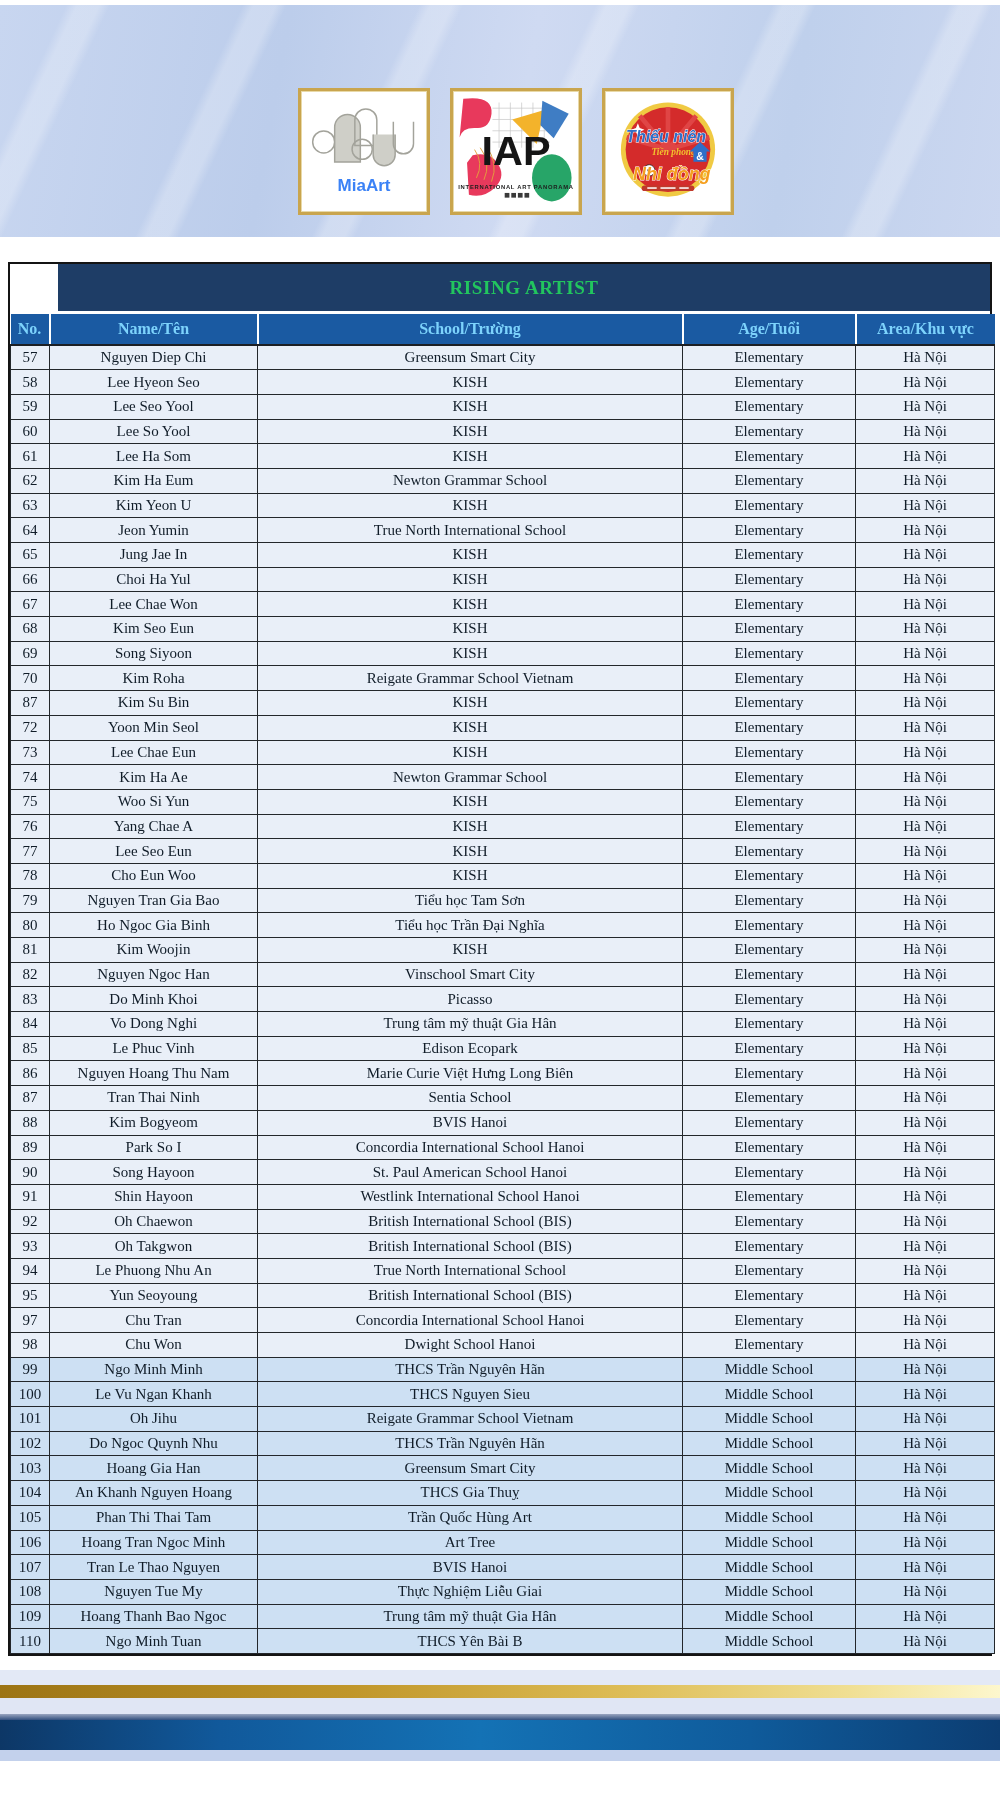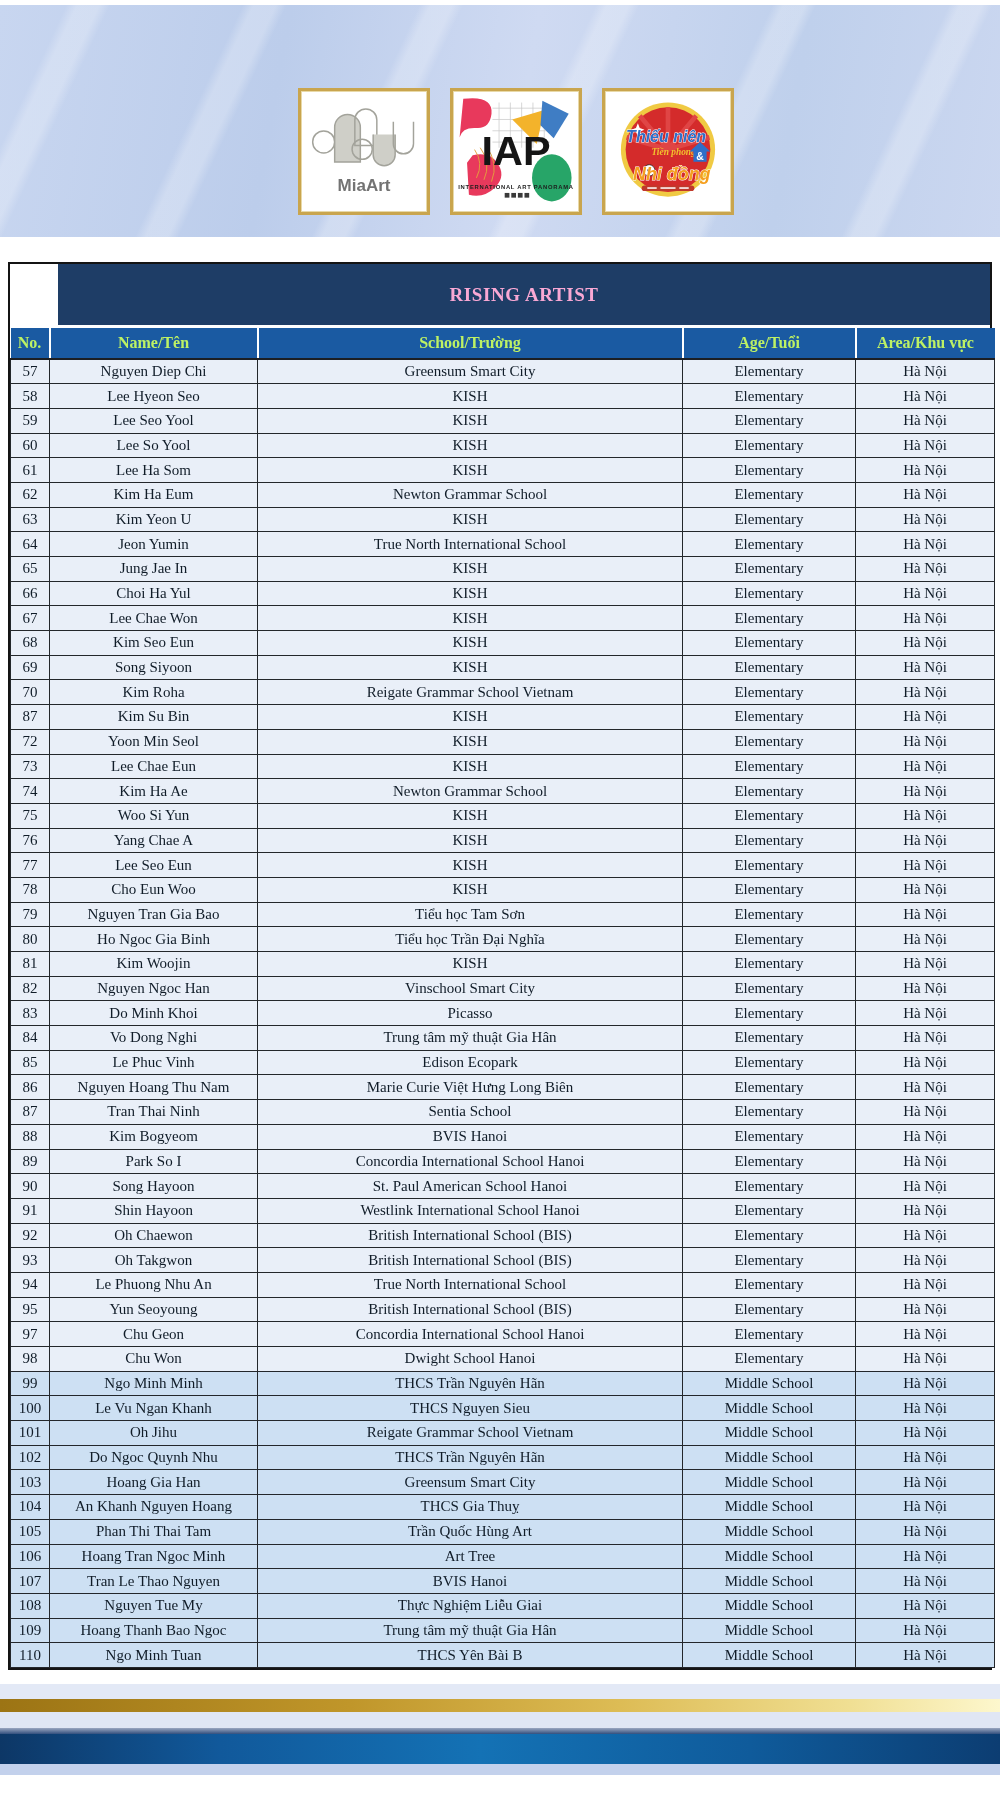--- a/index.html
+++ b/index.html
@@ -17,37 +17,37 @@
   .hero .streaks{
     position:absolute;inset:0;
     background:repeating-linear-gradient(115deg,rgba(255,255,255,0) 0 60px,rgba(255,255,255,.25) 70px 90px,rgba(255,255,255,0) 100px 160px);
   }
   .logo-card{
     position:absolute;top:83px;width:126px;height:121px;background:#ffffff;
     border:3px solid #c9a54e;box-shadow:0 0 0 1px #e8d9a8 inset;
     display:flex;flex-direction:column;align-items:center;justify-content:center;
   }
   .logo-card svg{display:block;}
-  .miaart-label{font-family:"Liberation Sans",sans-serif;font-weight:bold;color:#737373;font-size:17px;margin-top:2px;}
+  .miaart-label{font-family:"Liberation Sans",sans-serif;font-weight:bold;color:#3b82f6;font-size:17px;margin-top:2px;}
   
   .gap{height:25px;background:#ffffff;}
   
   .table-section{padding:0 8px;background:#ffffff;}
   .table-frame{border:2px solid #141414;}
   .title-band{
-    height:61px;background:#1e3d66;color:#f9a8d4;
+    height:47px;background:#1e3d66;color:#22c55e;
     display:flex;align-items:center;justify-content:center;
     font-weight:bold;font-size:19px;letter-spacing:.6px;margin-left:48px;
   }
   .title-sep{height:3px;background:#ffffff;}
   table{border-collapse:collapse;table-layout:fixed;width:100%;}
   col.c-no{width:39px;} col.c-name{width:208px;} col.c-school{width:425px;}
   col.c-age{width:173px;} col.c-area{width:139px;}
   thead th{
-    height:30px;background:#1a5aa2;color:#bef264;font-weight:bold;font-size:16px;
+    height:30px;background:#1a5aa2;color:#7dd3fc;font-weight:bold;font-size:16px;
     border-left:2px solid #ffffff;border-bottom:2px solid #1c1f24;padding:0;
   }
   thead th:first-child{border-left:none;}
   tbody tr{height:24.7px;}
   tbody td{
     border:1.5px solid #23272b;padding:0 3px;text-align:center;
     font-size:15px;color:#101c28;white-space:nowrap;overflow:hidden;
   }
   tr.elem td{background:#e9eff8;}
   tr.middle td{background:#cde0f3;}
@@ -423,21 +423,21 @@
           </tr>
           <tr class="elem">
             <td>95</td>
             <td>Yun Seoyoung</td>
             <td>British International School (BIS)</td>
             <td>Elementary</td>
             <td>Hà Nội</td>
           </tr>
           <tr class="elem">
             <td>97</td>
-            <td>Chu Geon</td>
+            <td>Chu Tran</td>
             <td>Concordia International School Hanoi</td>
             <td>Elementary</td>
             <td>Hà Nội</td>
           </tr>
           <tr class="elem">
             <td>98</td>
             <td>Chu Won</td>
             <td>Dwight School Hanoi</td>
             <td>Elementary</td>
             <td>Hà Nội</td>

